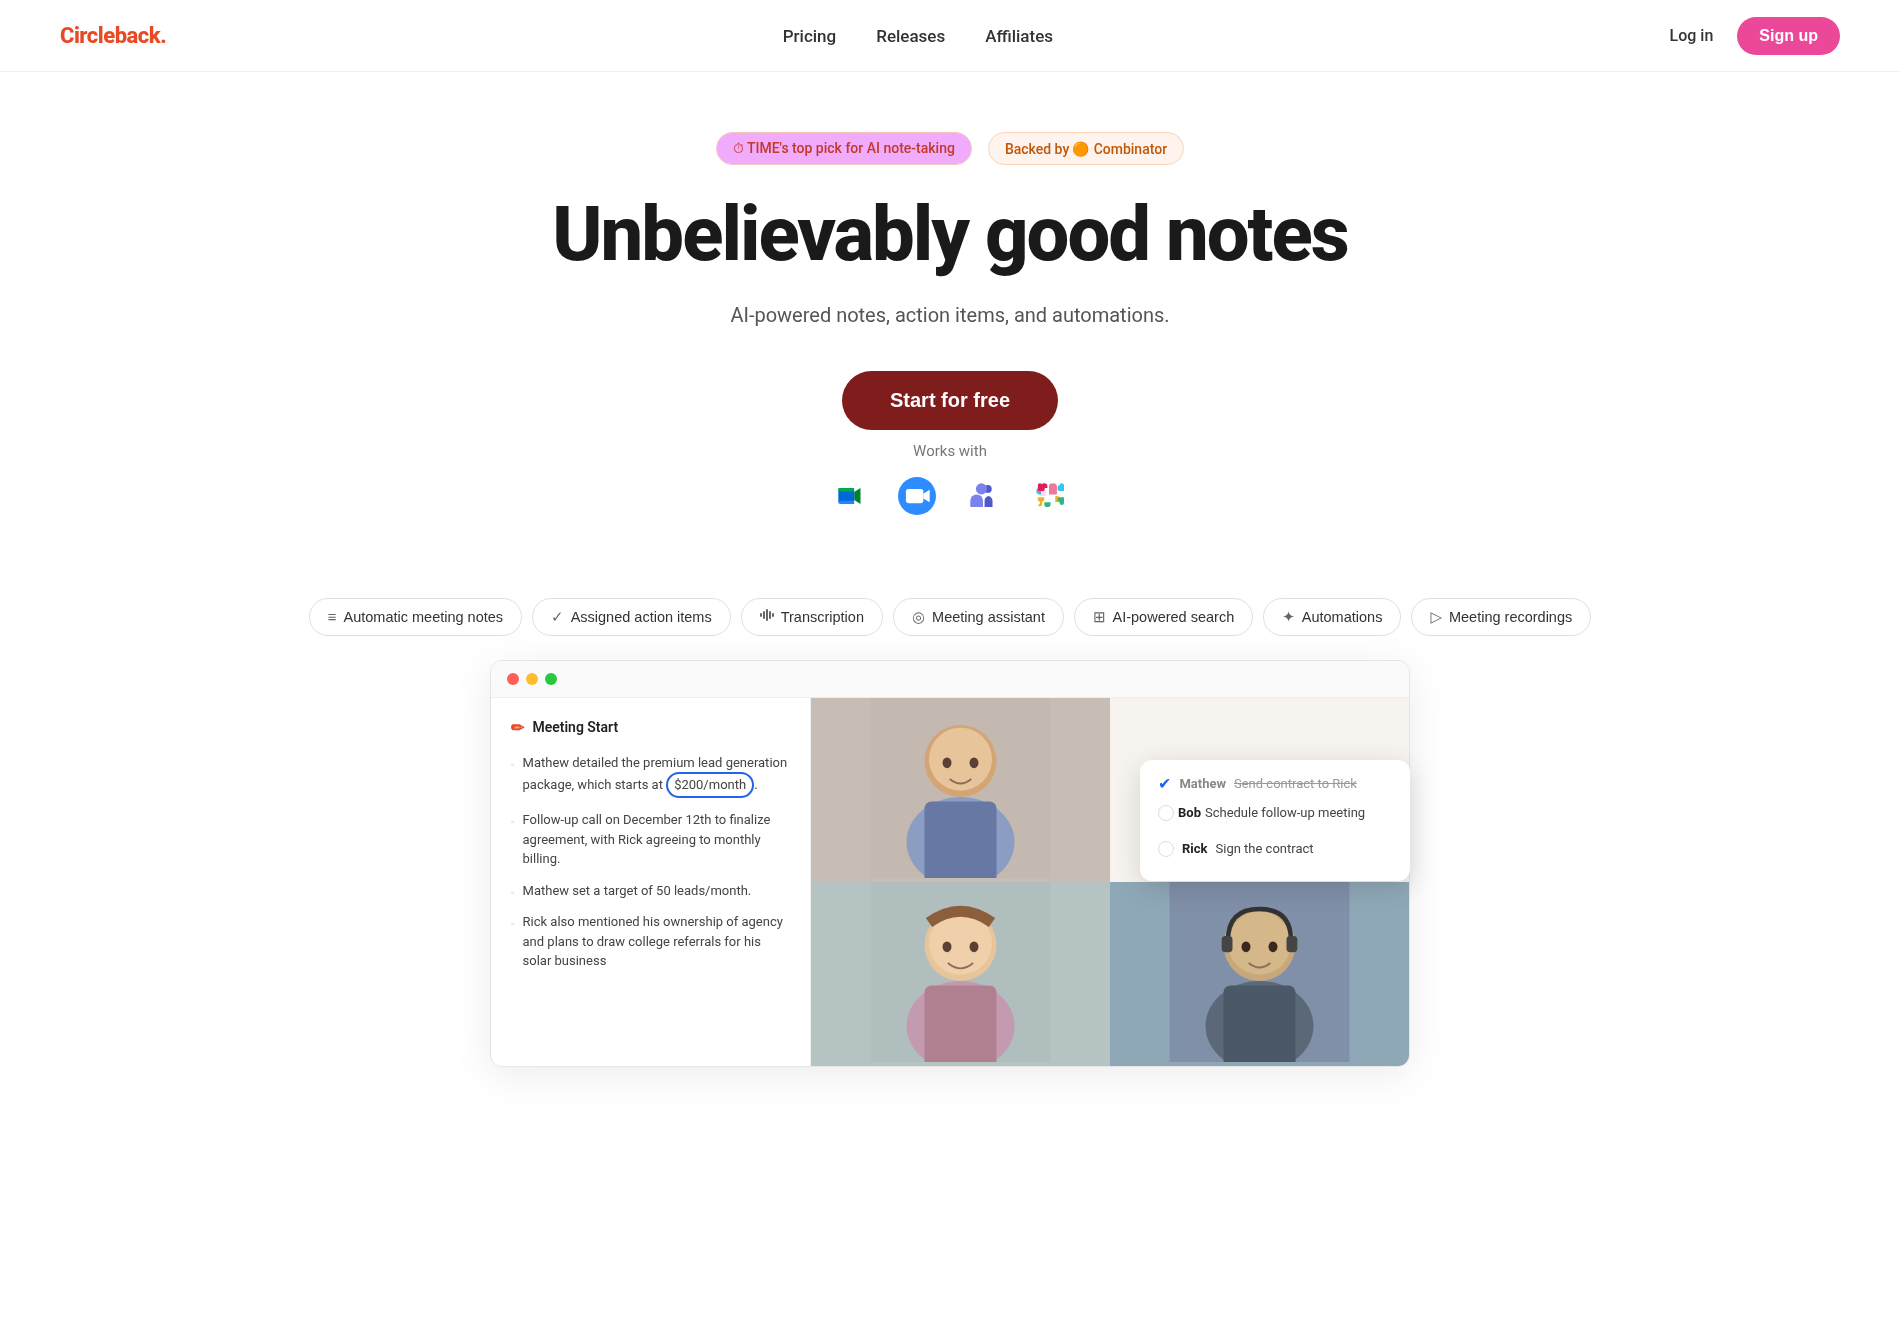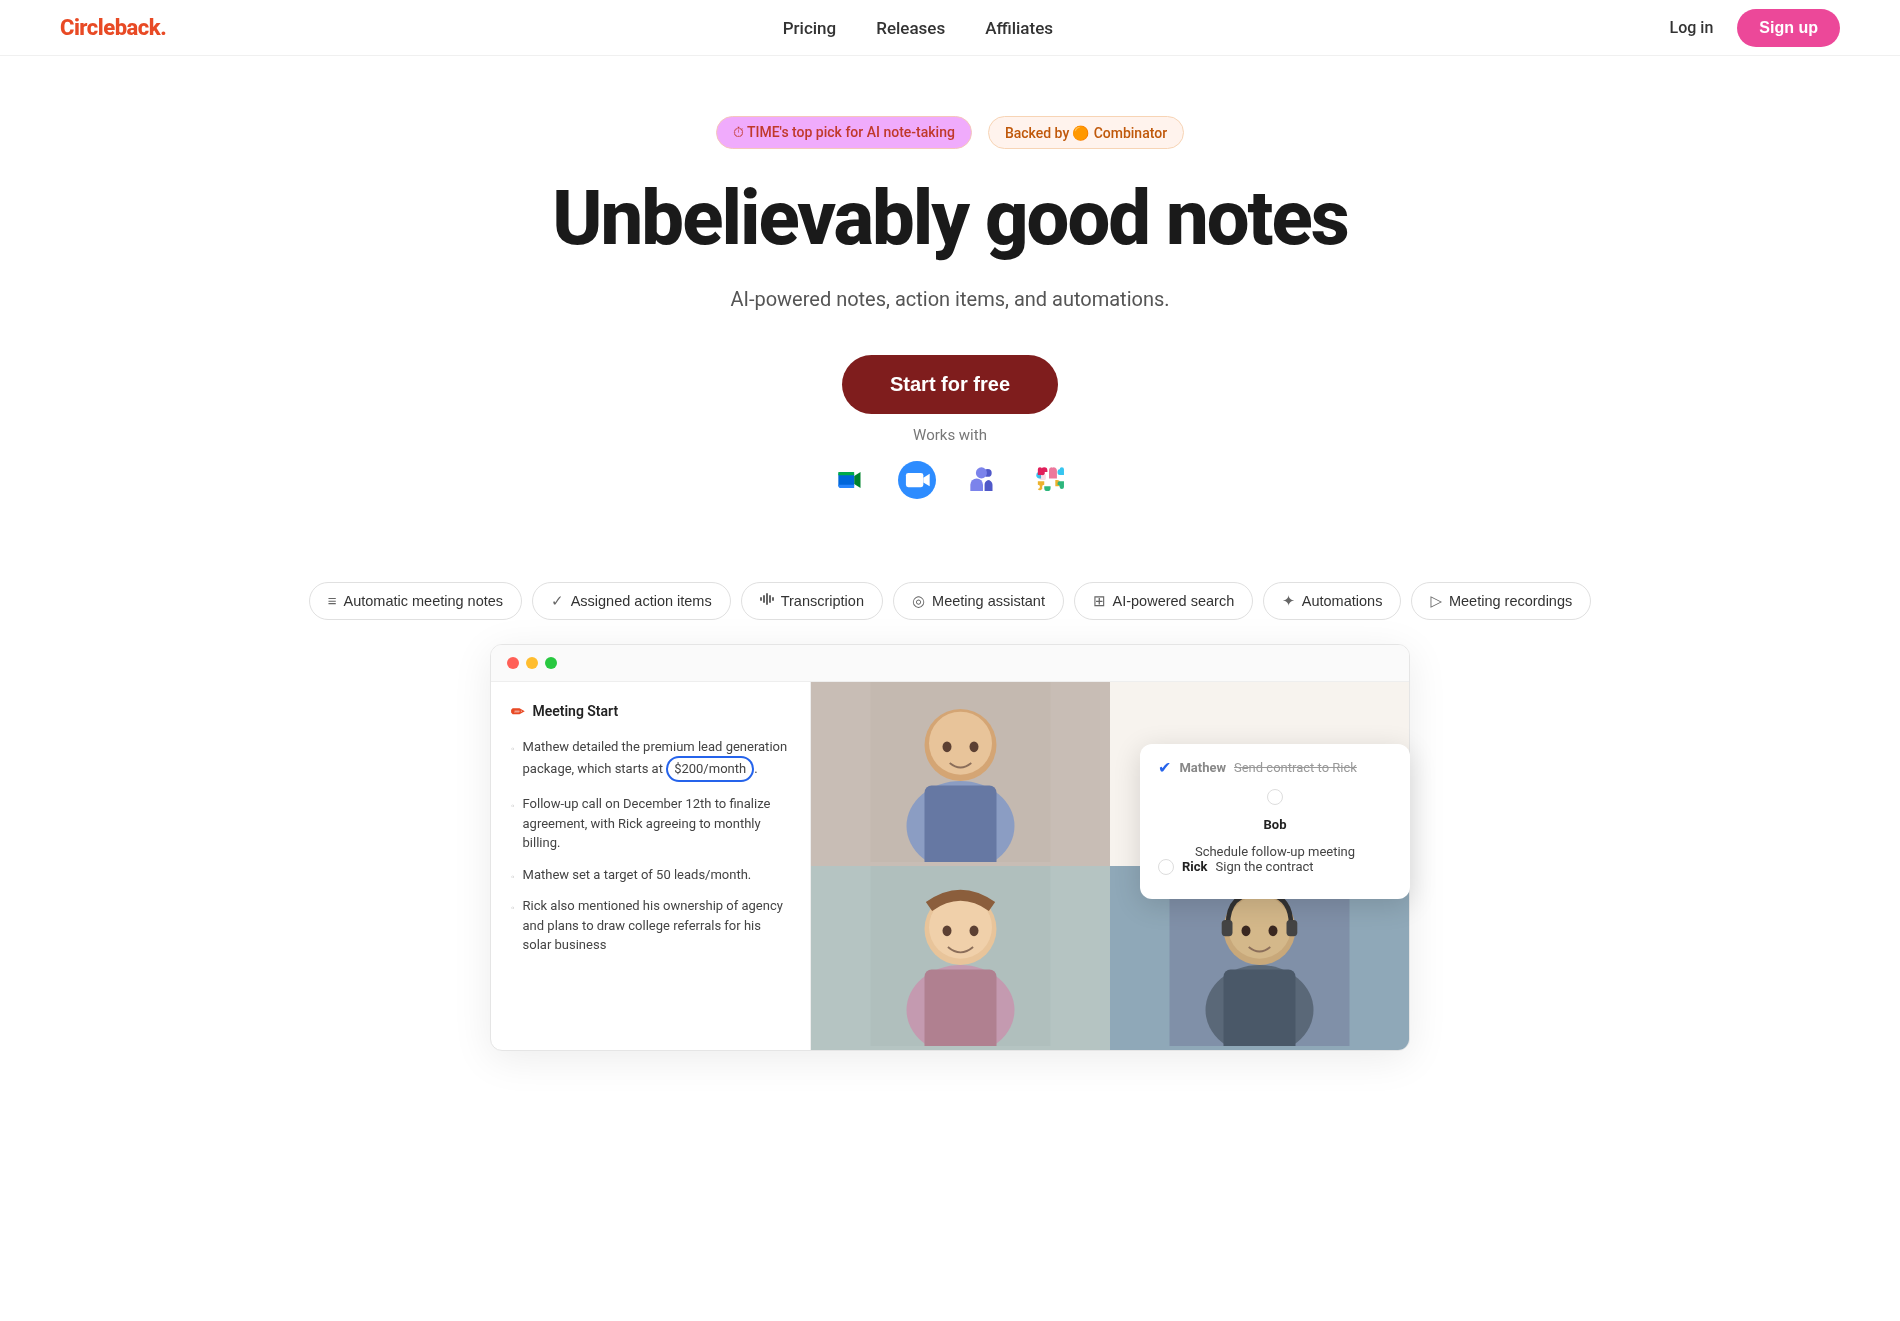--- a/index.html
+++ b/index.html
@@ -1,21 +1,21 @@
 <!DOCTYPE html>
 <html><head>
   <meta charset="utf-8">
   <style>
     * { margin: 0; padding: 0; box-sizing: border-box; }
     body { font-family: -apple-system, BlinkMacSystemFont, 'Segoe UI', Roboto, sans-serif; background: #fff; color: #1a1a1a; overflow-x: hidden; }
 
     
     nav {
       display: flex; align-items: center; justify-content: space-between;
-      padding: 0 60px; height: 56px; border-bottom: 1px solid #f0f0f0;
+      padding: 0 60px; height: 72px; border-bottom: 1px solid #f0f0f0;
       position: sticky; top: 0; background: #fff; z-index: 100;
     }
     .nav-links { display: flex; gap: 40px; }
     .nav-links a { text-decoration: none; color: #333; font-size: 17px; font-weight: 500; }
     .nav-actions { display: flex; align-items: center; gap: 24px; }
     .login-btn { font-size: 16px; color: #333; text-decoration: none; font-weight: 500; }
     .signup-btn {
       background: #ec4899; color: #fff; border: none; border-radius: 50px;
       padding: 10px 22px; font-size: 16px; font-weight: 600; cursor: pointer;
     }
@@ -312,21 +312,21 @@
 
     <div style="position:absolute; right:0; top:100px; background:#fff; border-radius:12px; padding:14px 18px; width:270px; box-shadow: 0 6px 28px rgba(0,0,0,0.14); font-size:13px; z-index:10;">
 
       <div class="action-row" style="display:flex;align-items:center;gap:8px;margin-bottom:12px;">
         <span style="color:#2563eb;font-size:16px;">✔</span>
         <span style="font-weight:700;color:#888;">Mathew</span>
         <span style="color:#999;text-decoration:line-through;">Send contract to Rick</span>
 
       </div>
 
-      <div class="action-row" style="display:flex;align-items:center;gap:12px;margin-bottom:0;flex-direction:column;">
+      <div class="action-row" style="display:flex;align-items:center;gap:4px;margin-bottom:20px;">
         <span style="color:#ddd;font-size:16px;border:1.5px solid #ddd;border-radius:50%;width:16px;height:16px;display:inline-flex;align-items:center;justify-content:center;"></span>
         <span style="font-weight:700;color:#222;">Bob</span>
         <span style="color:#444;">Schedule follow-up meeting</span>
       </div>
 
       <div class="action-row" style="display:flex;align-items:center;gap:8px;">
         <span style="color:#ddd;font-size:16px;border:1.5px solid #ddd;border-radius:50%;width:16px;height:16px;display:inline-flex;align-items:center;justify-content:center;"></span>
         <span style="font-weight:700;color:#222;">Rick</span>
         <span style="color:#444;">Sign the contract</span>
       </div>

